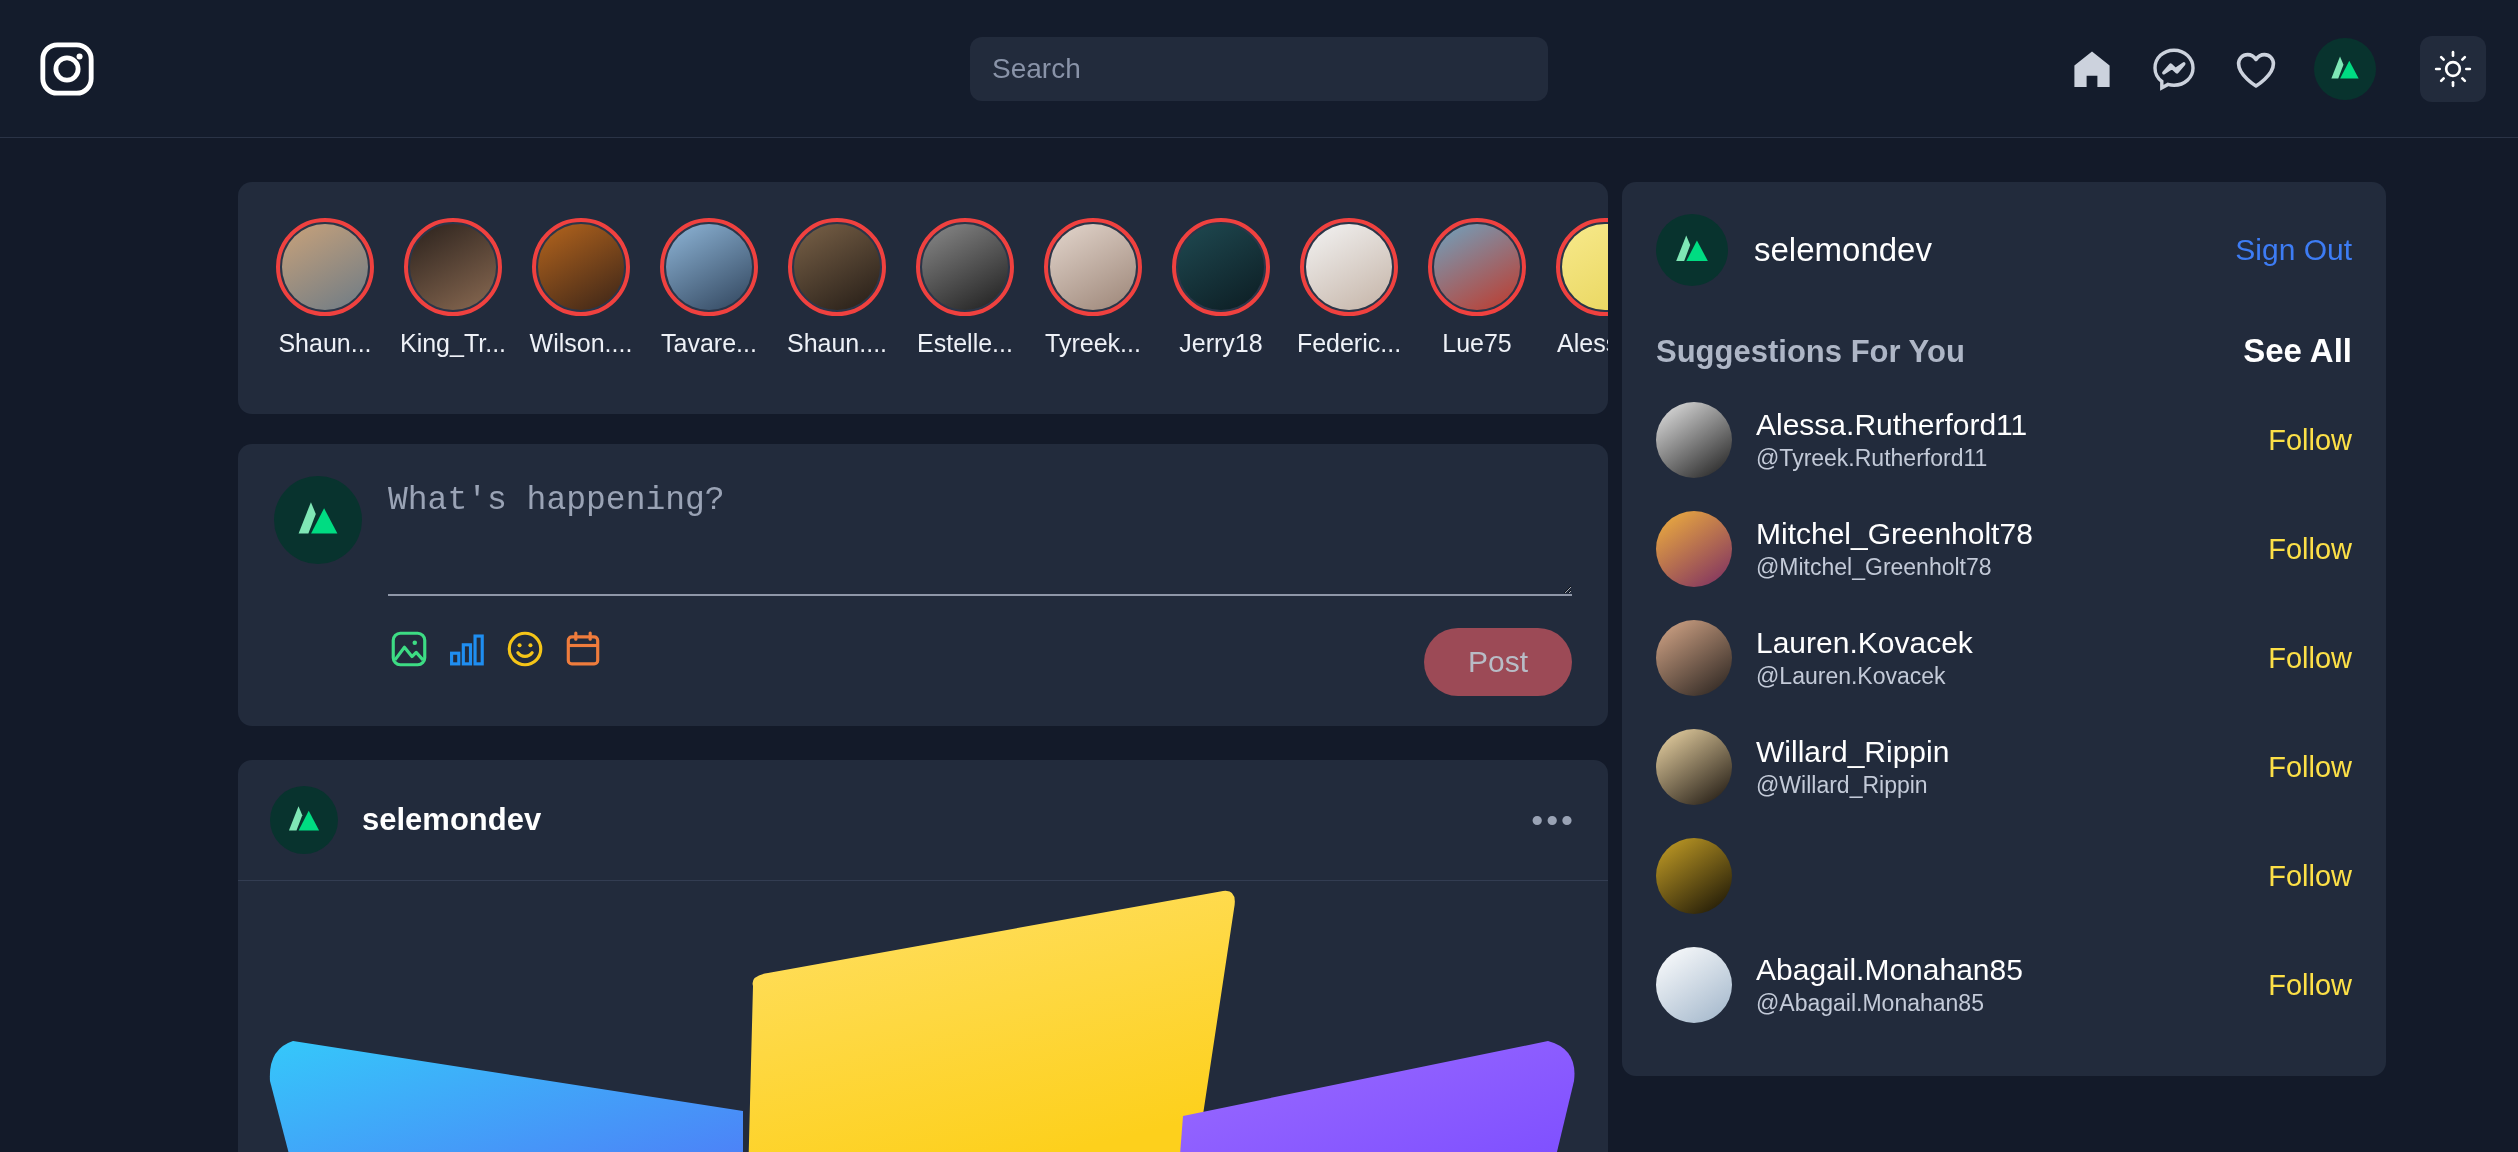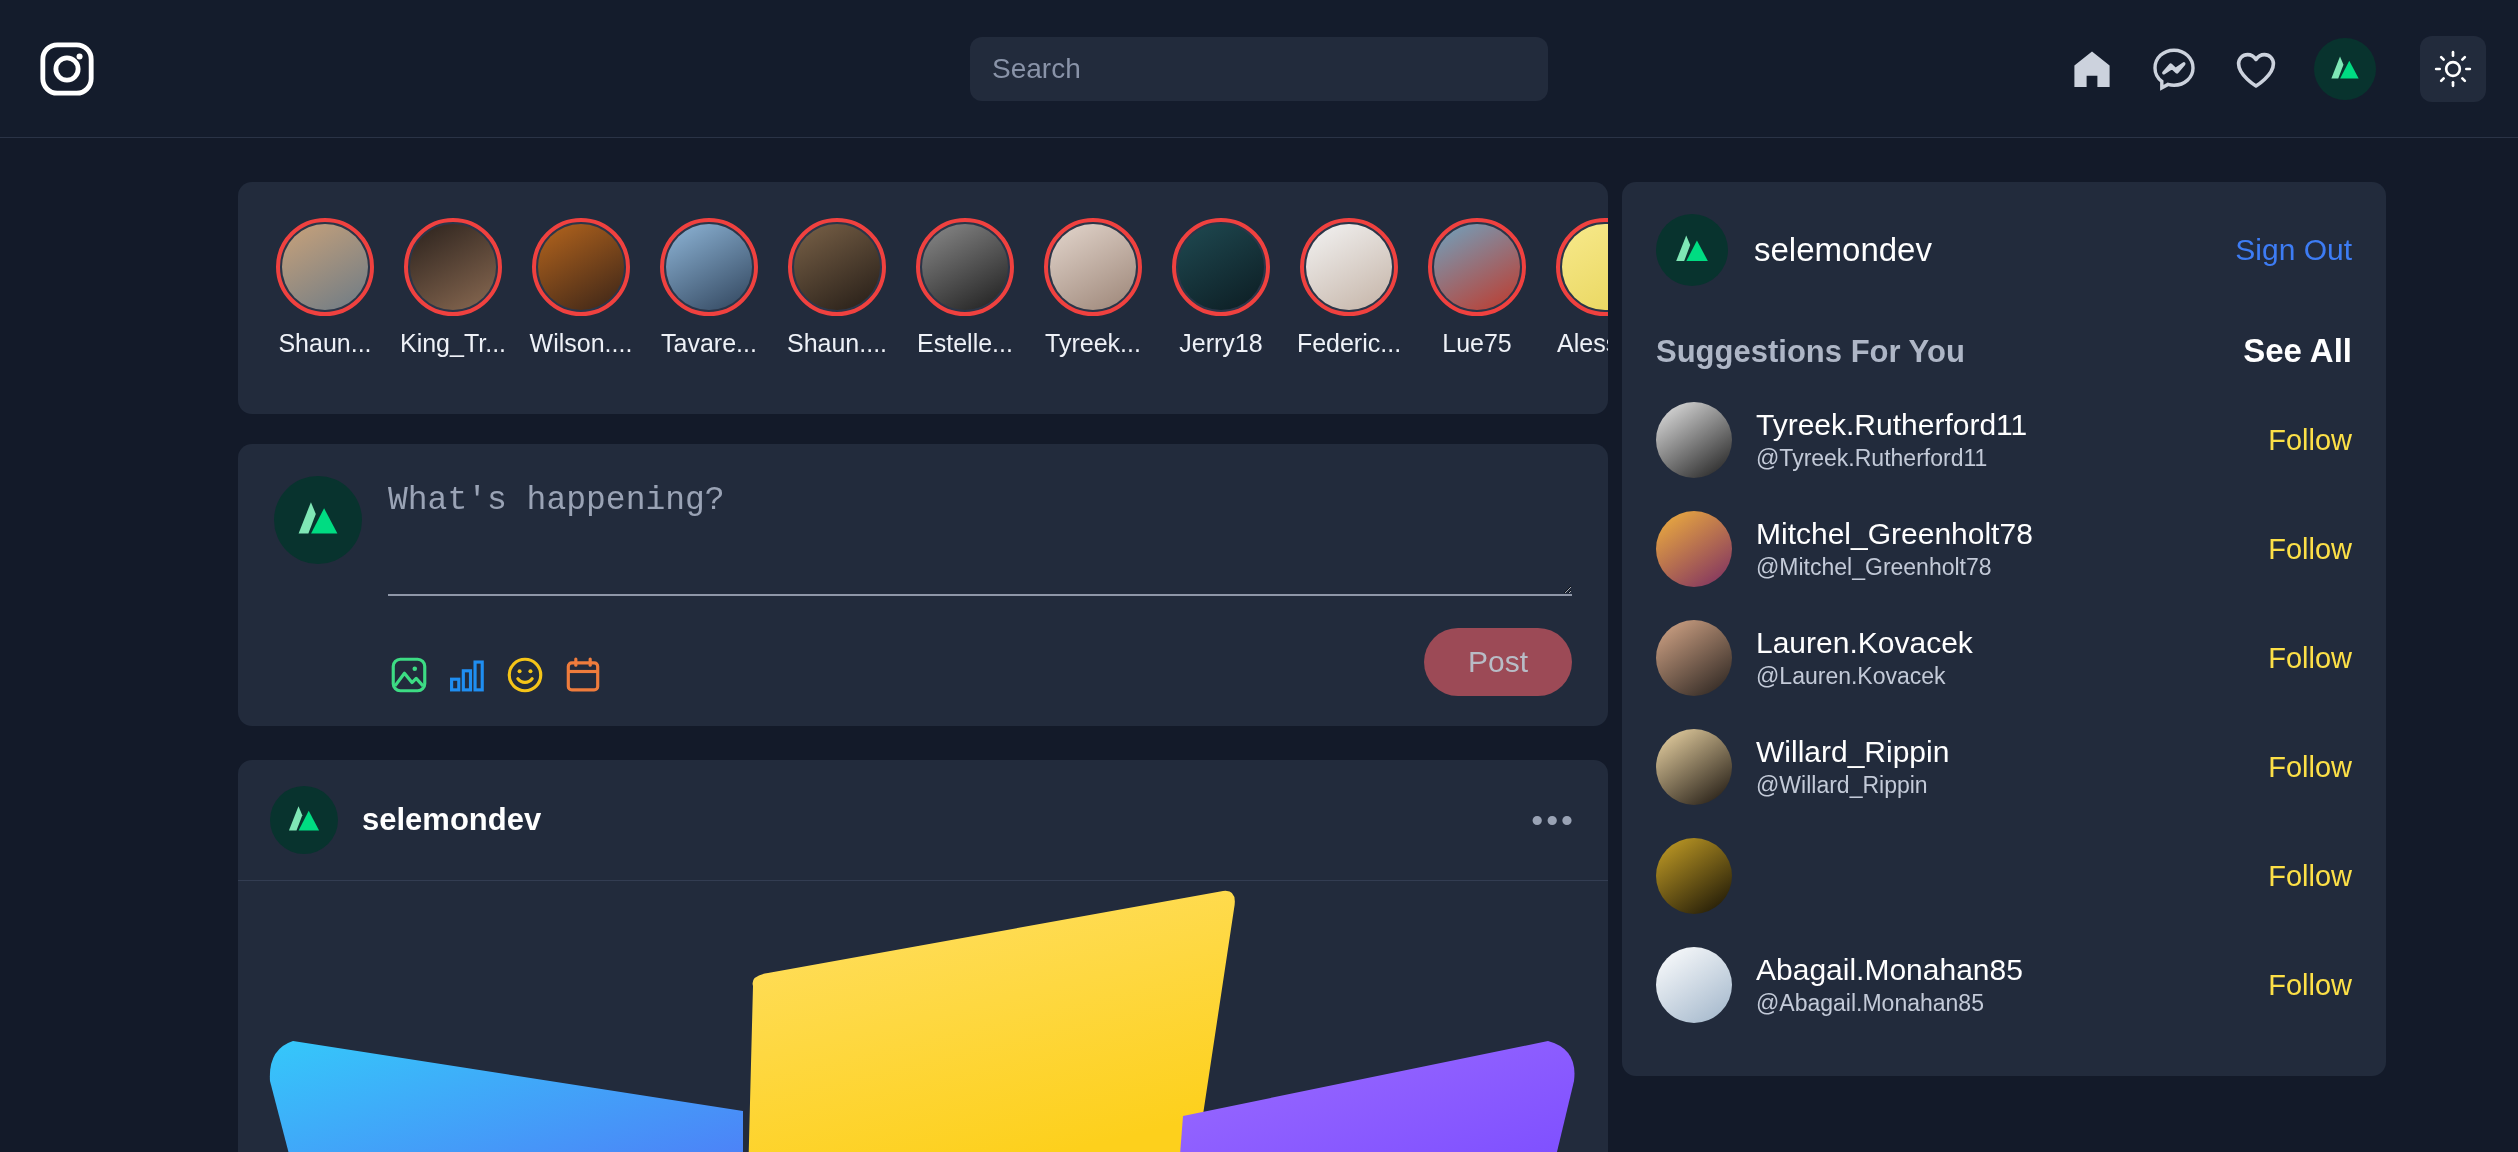--- a/index.html
+++ b/index.html
@@ -91,21 +91,21 @@
   .composer-body { flex: 1; min-width: 0; }
   .composer-input {
     width: 100%; height: 120px; background: transparent; border: none;
     resize: vertical; outline: none;
     color: #e7ebf3; font-size: 33px;
     font-family: Liberation Mono, monospace;
     border-bottom: 2px solid #8f97a8;
     padding: 6px 0 10px 0;
   }
   .composer-input::placeholder { color: #9aa3b5; }
-  .composer-bar { display: flex; align-items: flex-end; gap: 16px; margin-top: 28px; }
+  .composer-bar { display: flex; align-items: flex-start; gap: 16px; margin-top: 28px; }
   .tool-icon { width: 42px; height: 42px; cursor: pointer; display: block; }
   .post-btn {
     margin-left: auto; background: #9c4a56; color: #b8bcc6;
     border: none; border-radius: 999px;
     padding: 17px 44px; font-size: 30px; cursor: pointer;
     font-family: "Liberation Sans", sans-serif;
   }
 
   
   .post { overflow: hidden; }
@@ -365,21 +365,21 @@
 
       <div class="sugg-head">
         <div class="sugg-title">Suggestions For You</div>
         <div class="see-all">See All</div>
       </div>
 
       <div id="sugg-list">
           <div class="sugg-row">
             <div class="sugg-av" style="background-image:linear-gradient(145deg,#e8e8e8,#1a1a1a)"></div>
             <div class="sugg-text">
-              <div class="sugg-name">Tyreek.Rutherford11</div>
+              <div class="sugg-name">Alessa.Rutherford11</div>
               <div class="sugg-handle">@Tyreek.Rutherford11</div>
             </div>
             <div class="follow">Follow</div>
           </div>
           <div class="sugg-row">
             <div class="sugg-av" style="background-image:linear-gradient(145deg,#f2b33d,#7a2b63)"></div>
             <div class="sugg-text">
               <div class="sugg-name">Mitchel_Greenholt78</div>
               <div class="sugg-handle">@Mitchel_Greenholt78</div>
             </div>

